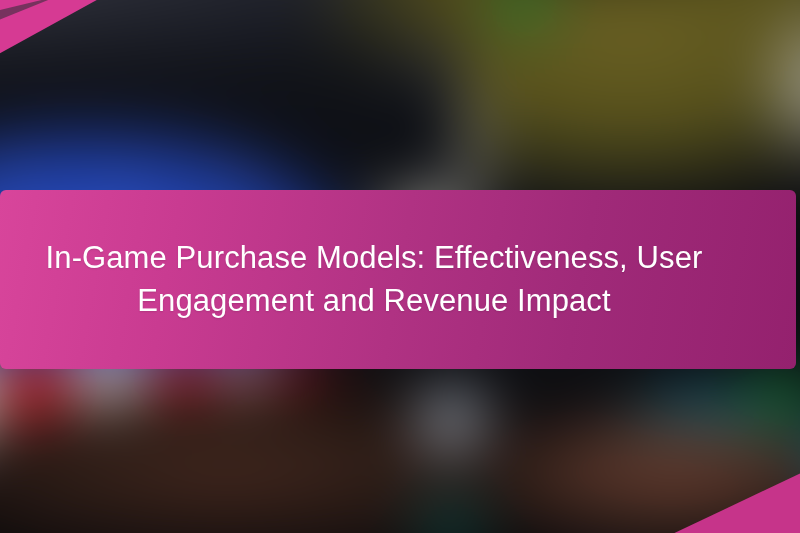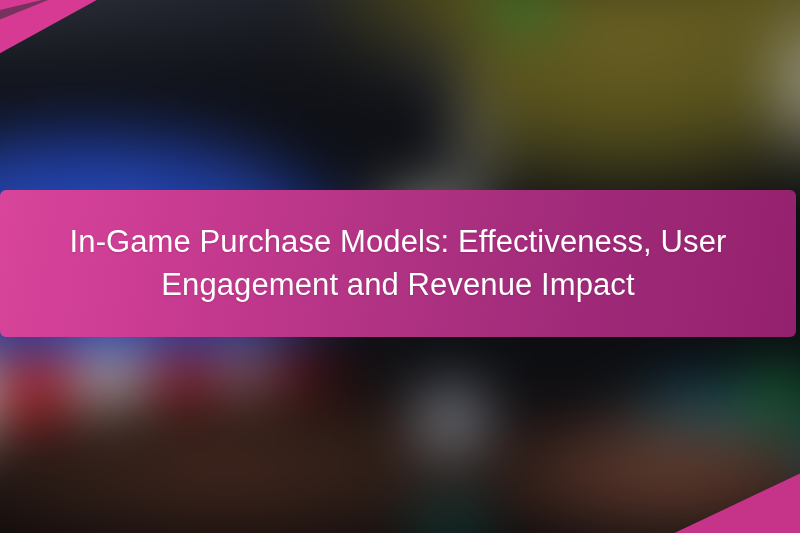--- a/index.html
+++ b/index.html
@@ -206,26 +206,26 @@
 
   .corner-tl { left: 0; top: 0; }
   .corner-br { right: 0; bottom: 0; }
 
   
   .title-banner {
     position: absolute;
     left: 0;
     top: 190px;
     width: 796px;
-    height: 147px;
+    height: 179px;
     border-radius: 6px;
     background: linear-gradient(100deg, #d8459b 0%, #c93b91 22%, #b03283 50%, #a02a79 72%, #94216e 100%);
     display: flex;
     align-items: center;
-    justify-content: center;
+    justify-content: flex-start;
     box-sizing: border-box;
     padding: 0 34px;
   }
 
   .title-text {
     margin: 0;
     text-align: center;
     color: #ffffff;
     font-family: "Liberation Sans", sans-serif;
     font-size: 31px;

